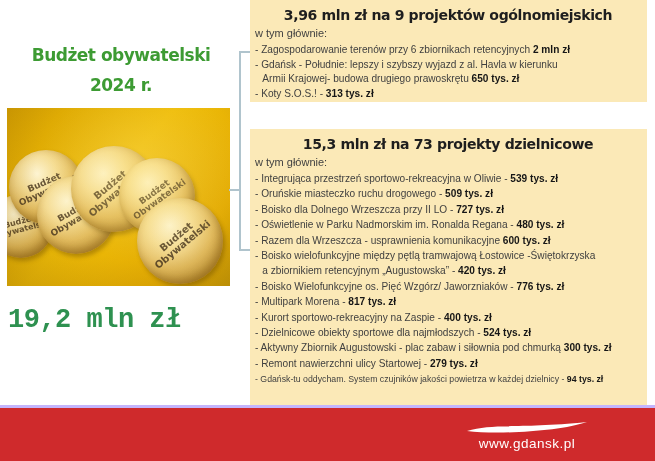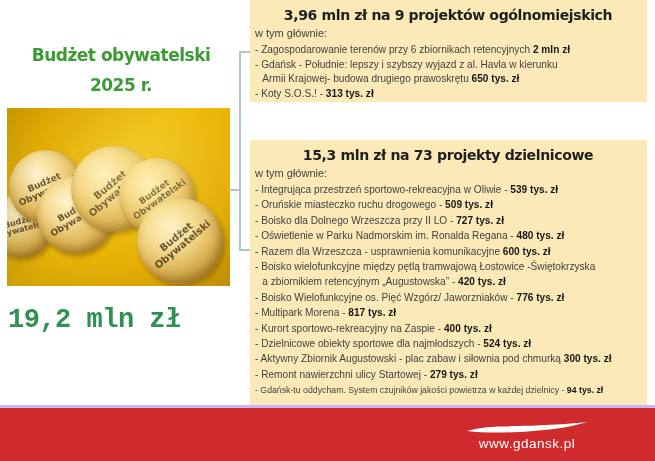--- a/index.html
+++ b/index.html
@@ -39,21 +39,21 @@
   .conn-v{left:239px;top:51px;width:2px;height:200px;}
   .conn-top{left:239px;top:51px;width:12px;height:2px;}
   .conn-bot{left:239px;top:249px;width:12px;height:2px;}
   .conn-mid{left:229px;top:189px;width:12px;height:2px;}
   
   .infobox{
     position:absolute;left:250px;width:397px;background:#fbe9b7;
     box-sizing:border-box;padding:4px 6px 0 5px;color:#3f3f3f;
   }
   #box1{top:0;height:102px;}
-  #box2{top:140px;height:312px;}
+  #box2{top:129px;height:312px;}
   .box-title{
     text-align:center;font-weight:bold;color:#1e1e1e;font-size:14.5px;
     line-height:19px;margin:2px 0 1px 0;
     transform:scaleX(.97);transform-origin:50% 50%;
     font-family:"DejaVu Sans",sans-serif;letter-spacing:-0.4px;
   }
   .box-subtitle{font-size:11px;line-height:14px;color:#3f3f3f;margin-bottom:2px;}
   .line{
     white-space:nowrap;font-size:11px;color:#3f3f3f;
     transform:scaleX(.92);transform-origin:0 50%;
@@ -72,21 +72,21 @@
   .gdansk-logo svg{display:block;margin:0 auto;}
   .gdansk-url{color:#ffffff;font-size:13.5px;line-height:16px;letter-spacing:0.5px;}
 </style>
 </head>
 <body>
 
 <div id="slide">
 
   <div class="main-title">
     <div>Budżet obywatelski</div>
-    <div>2025 r.</div>
+    <div>2024 r.</div>
   </div>
 
   <div class="photo">
     <div class="badge" style="left:-18px;top:86px;width:64px;height:64px;">
       <div class="badge-label" style="transform:rotate(-15deg);font-size:8px;line-height:8px;">
         <div>Budżet</div>
         <div>Obywatelski</div>
       </div>
     </div>
     <div class="badge" style="left:2px;top:42px;width:74px;height:74px;">

